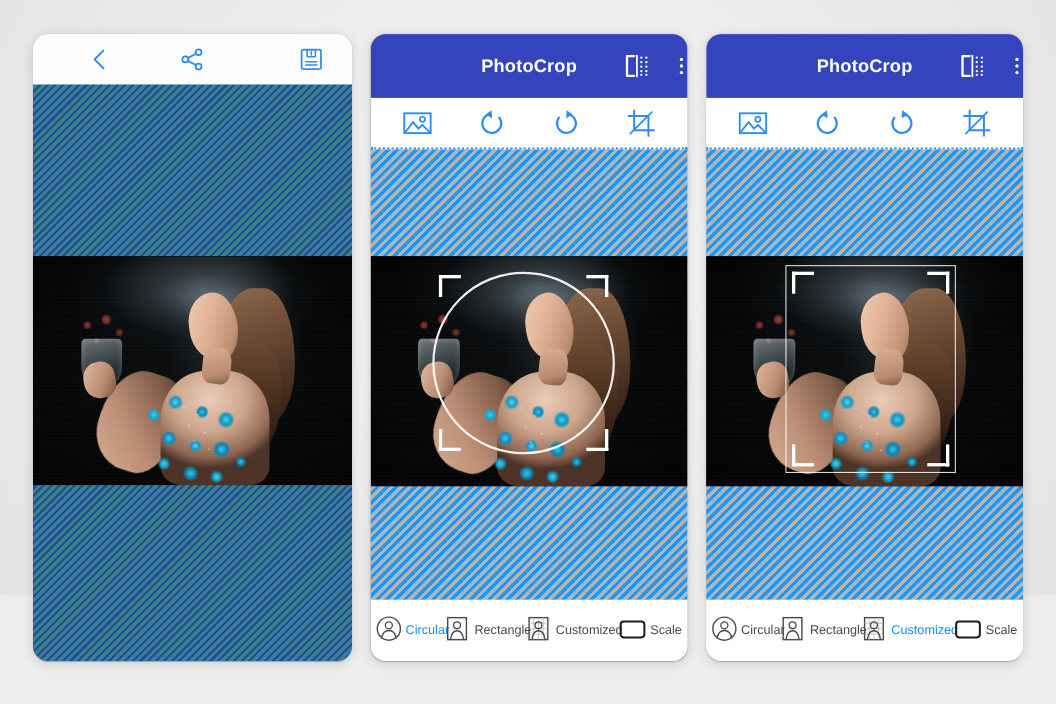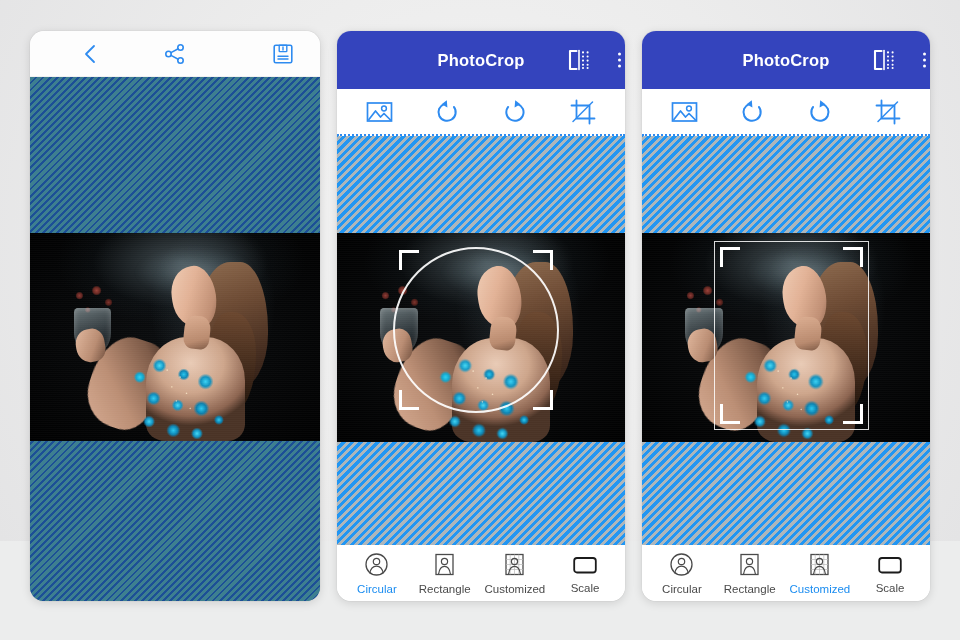--- a/index.html
+++ b/index.html
@@ -300,21 +300,20 @@
     height: 56px;
     background: #ffffff;
     display: flex;
     align-items: center;
     justify-content: space-around;
     padding: 4px 6px 2px 6px;
     box-sizing: border-box;
   }
   .tabitem {
     display: flex;
-    flex-direction: column;
     align-items: center;
     justify-content: center;
     gap: 3px;
     min-width: 56px;
   }
   .tabitem .tlabel {
     font-size: 11.5px;
     color: #4a4a4a;
     line-height: 1;
   }

